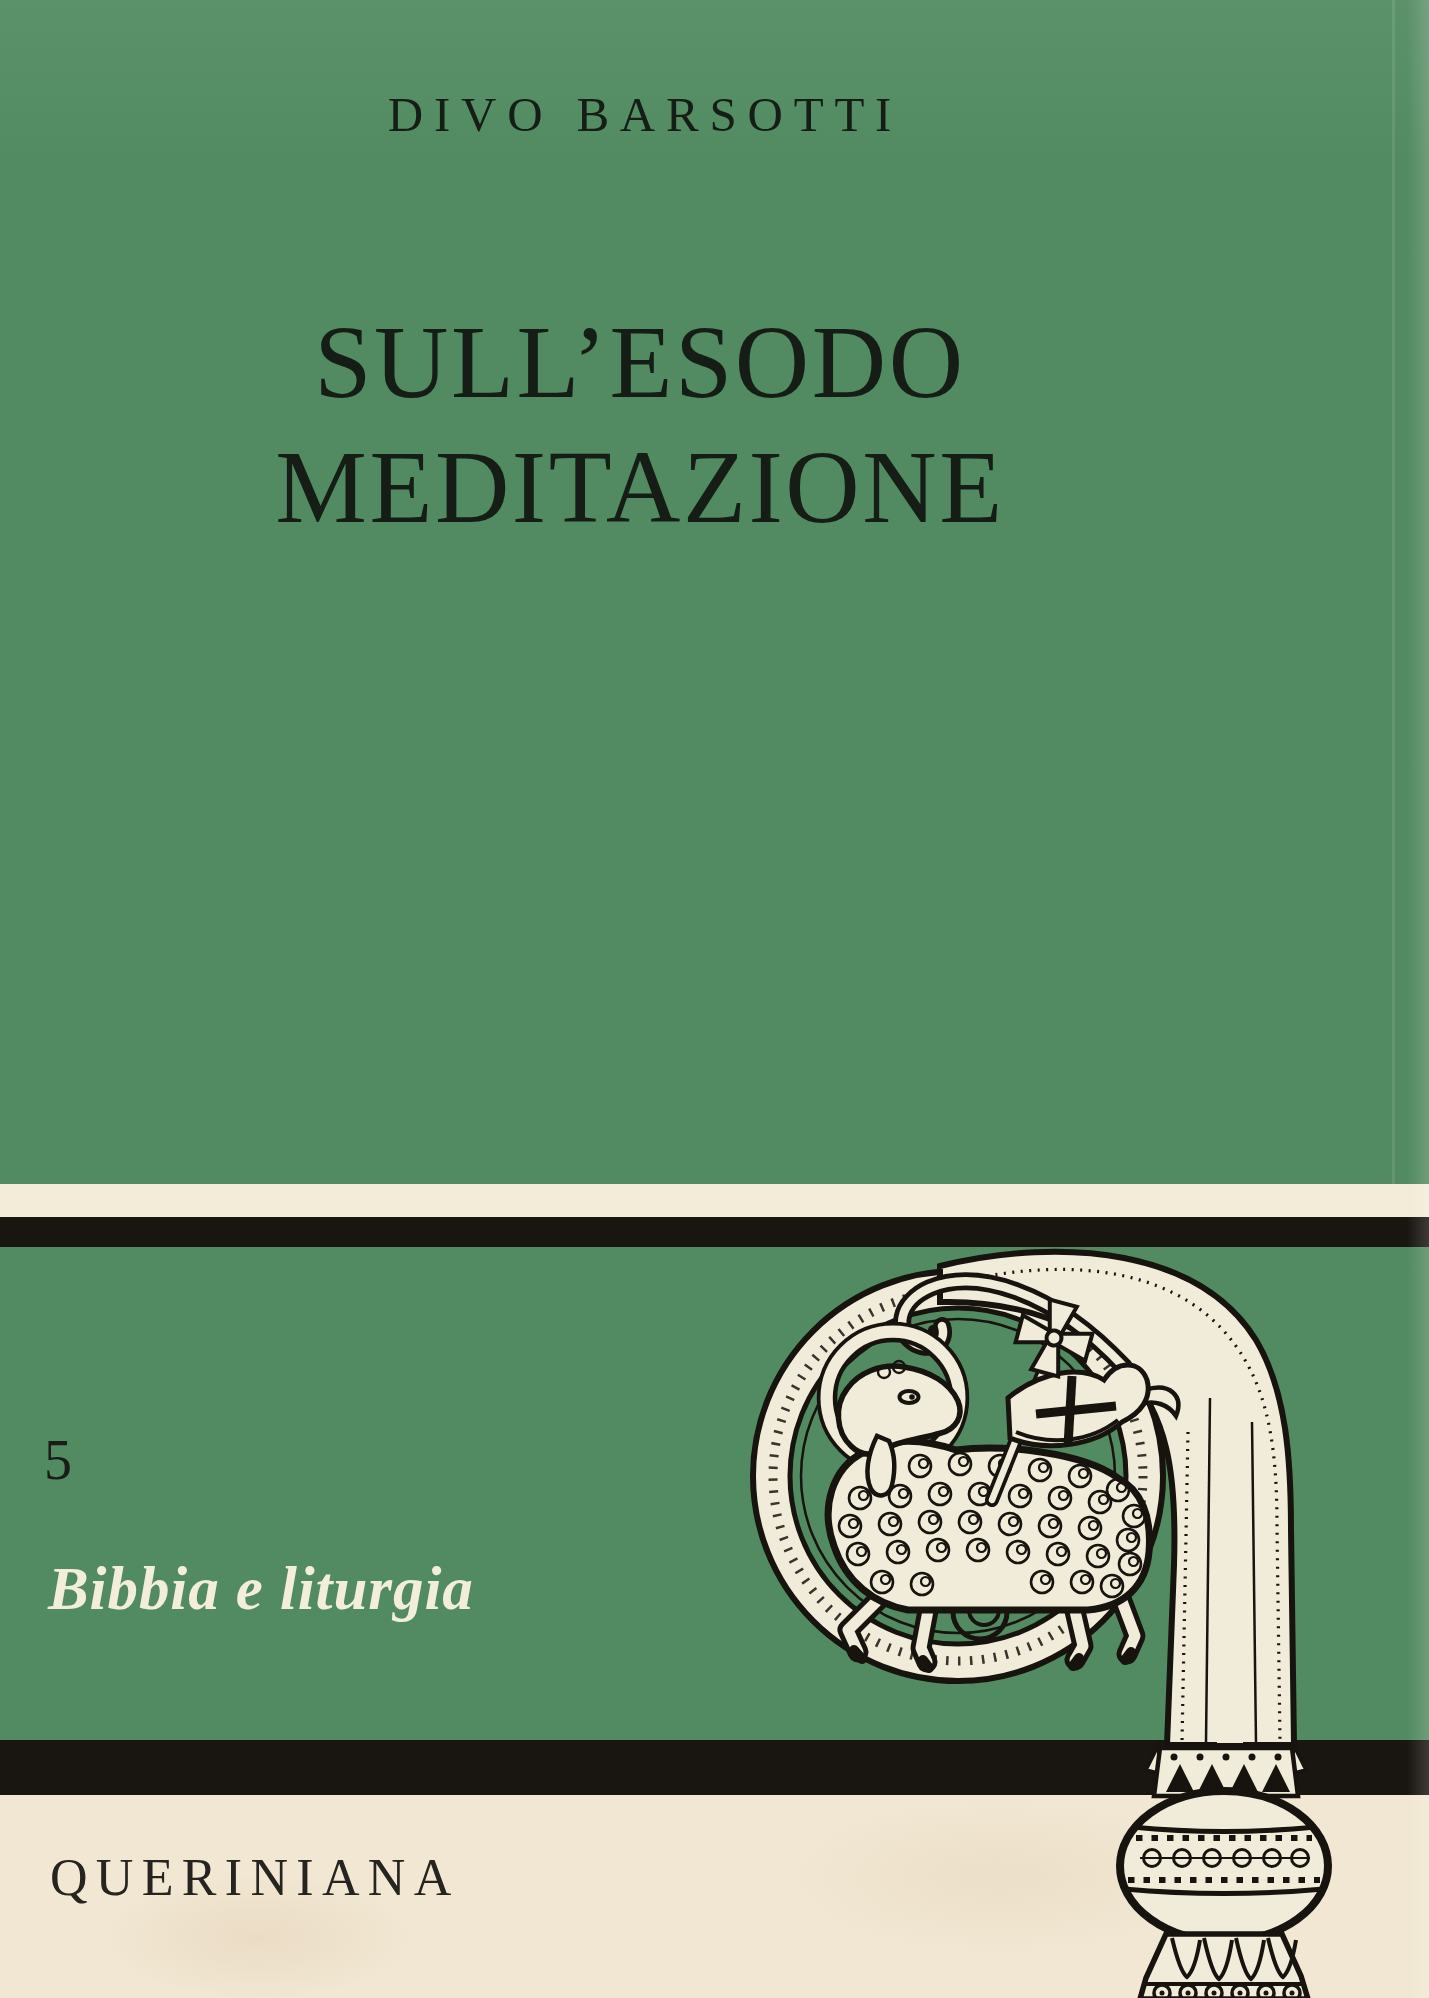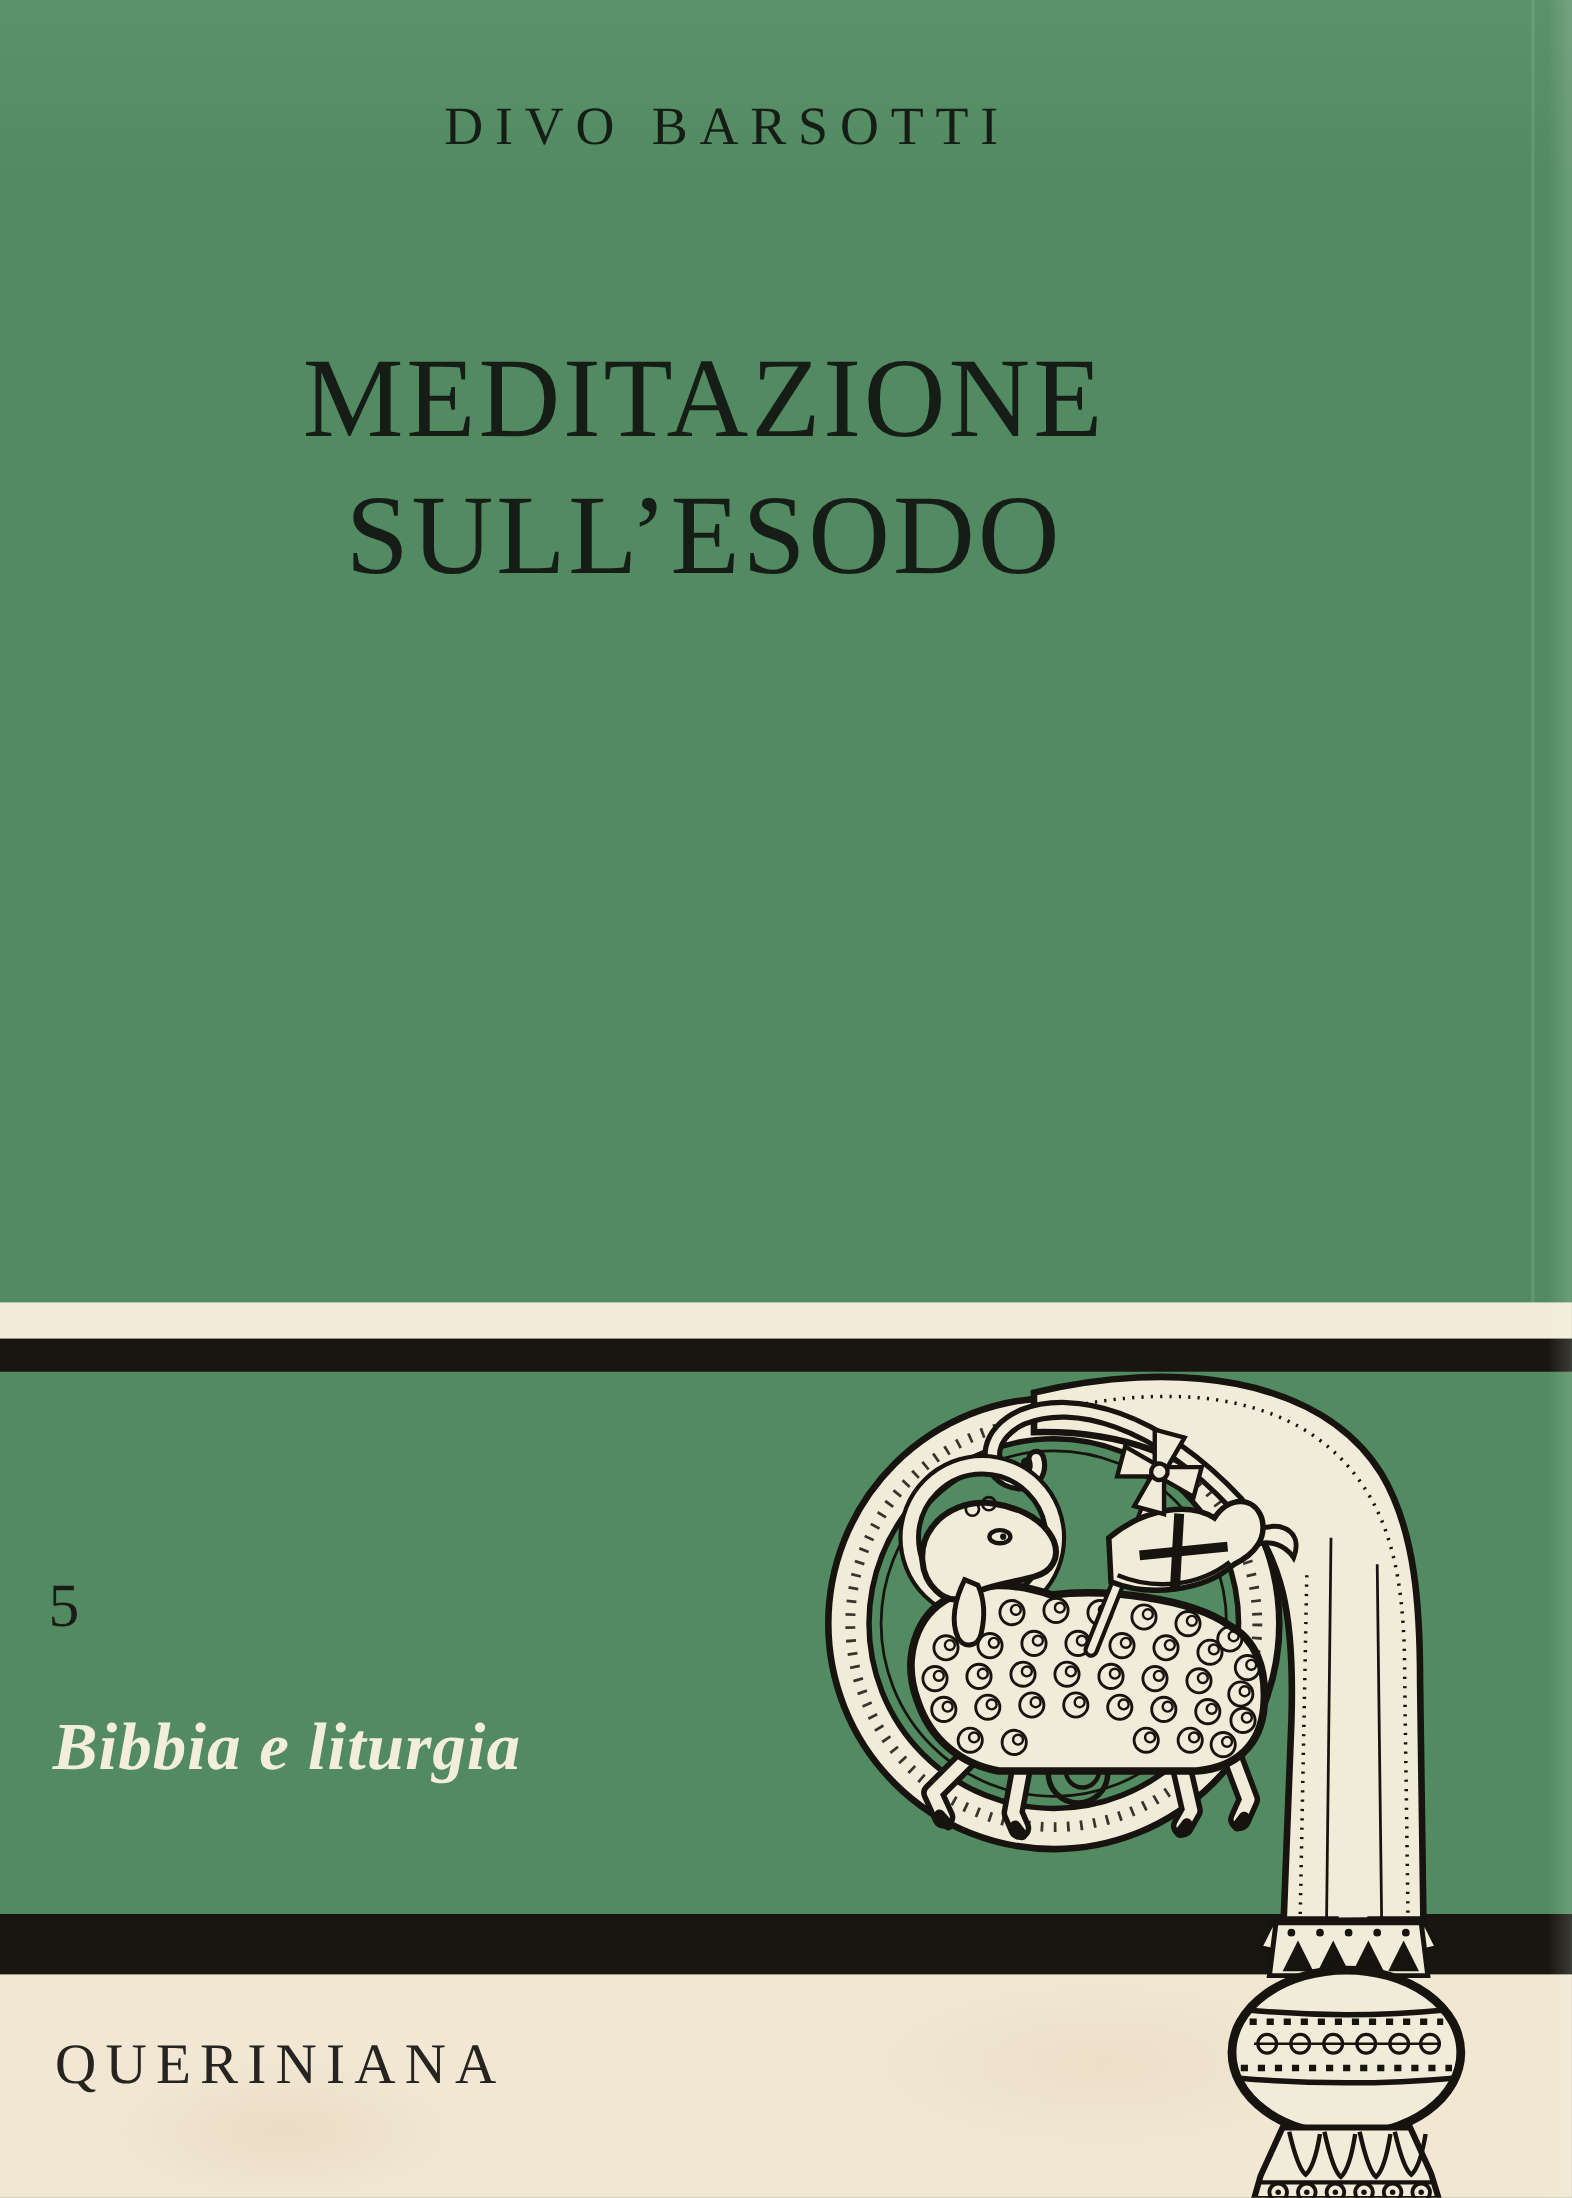--- a/index.html
+++ b/index.html
@@ -46,21 +46,20 @@
     position:absolute;top:0;left:0;width:1429px;height:160px;
     background:linear-gradient(to bottom, rgba(255,255,255,.06), rgba(255,255,255,0));
     pointer-events:none;
   }
   
   .author{
     position:absolute;left:0;top:86px;width:1290px;
     text-align:center;
     font-size:49px;letter-spacing:.22em;
     color:var(--ink,#151d16);
-    margin-left:16px;
   }
   .title{
     position:absolute;left:0;top:300px;width:1280px;
     text-align:center;
     font-size:103px;line-height:1.21;letter-spacing:.025em;
     color:var(--ink,#151d16);
     font-weight:normal;
   }
   .series-number{
     position:absolute;left:44px;top:1428px;
@@ -85,22 +84,22 @@
 </head>
 <body>
 
 <div class="cover">
 
   <div class="top-sheen"></div>
 
   <div class="author">DIVO BARSOTTI</div>
 
   <div class="title">
+    <div>SULL’ESODO</div>
     <div>MEDITAZIONE</div>
-    <div>SULL’ESODO</div>
   </div>
 
   <div class="band-cream"></div>
   <div class="band-black"></div>
   <div class="band-black-2"></div>
   <div class="band-bottom"></div>
 
   <div class="series-number">5</div>
   <div class="series-name">Bibbia e liturgia</div>
 

